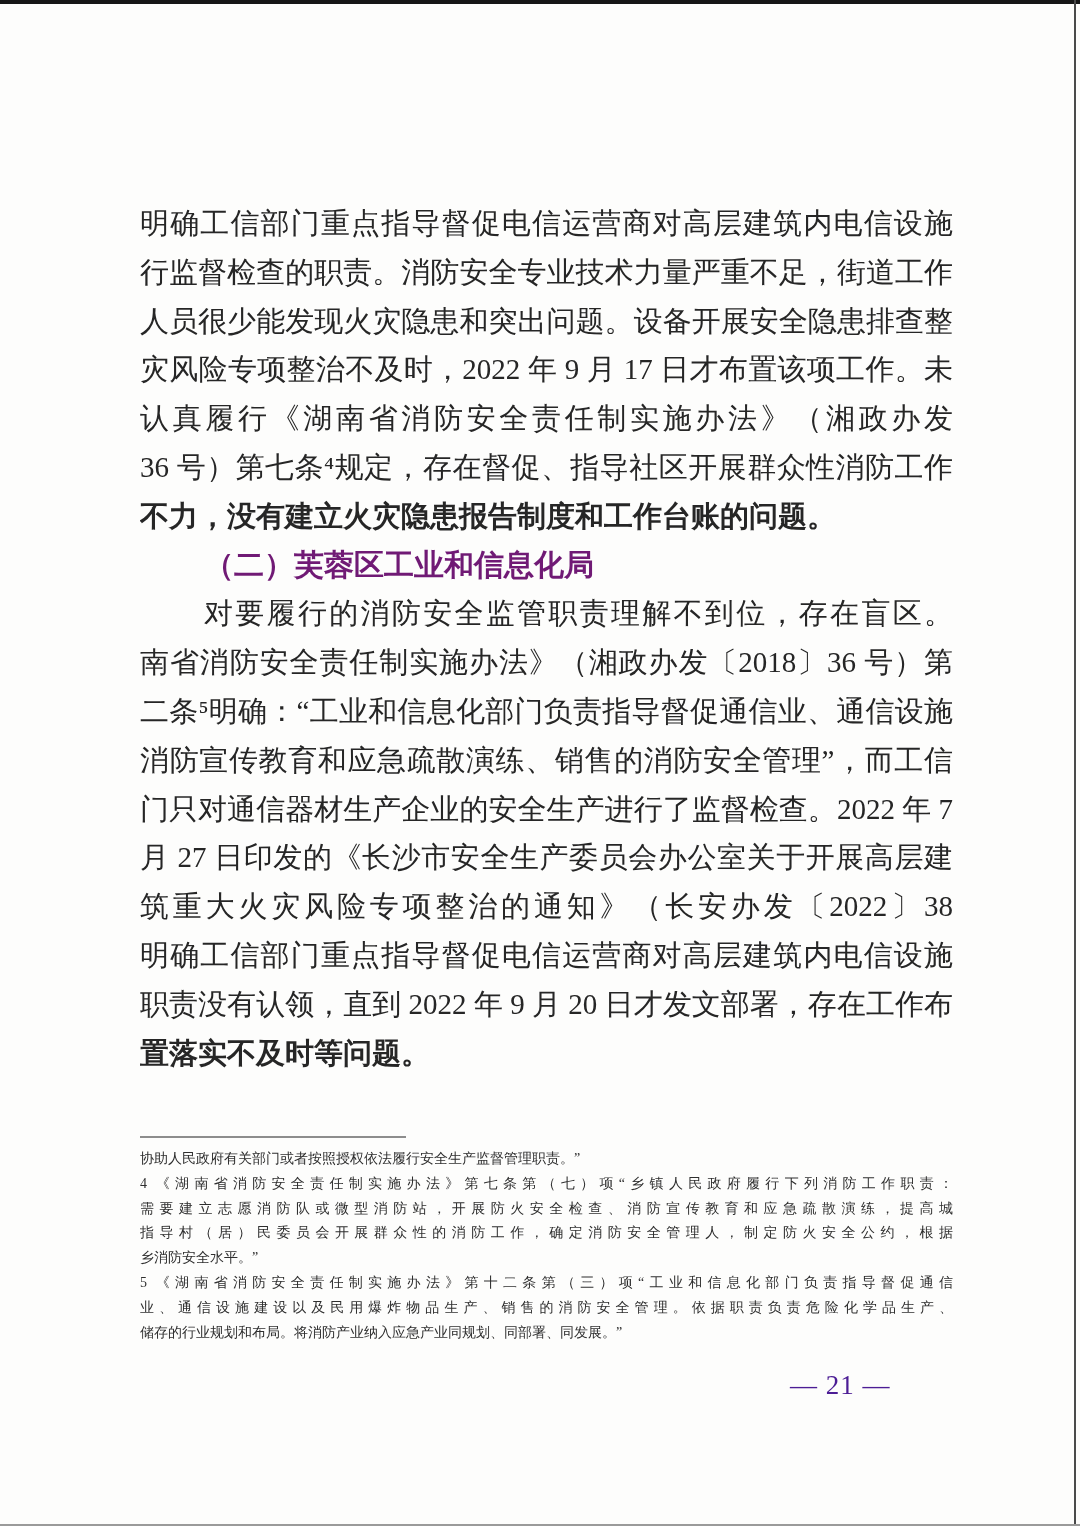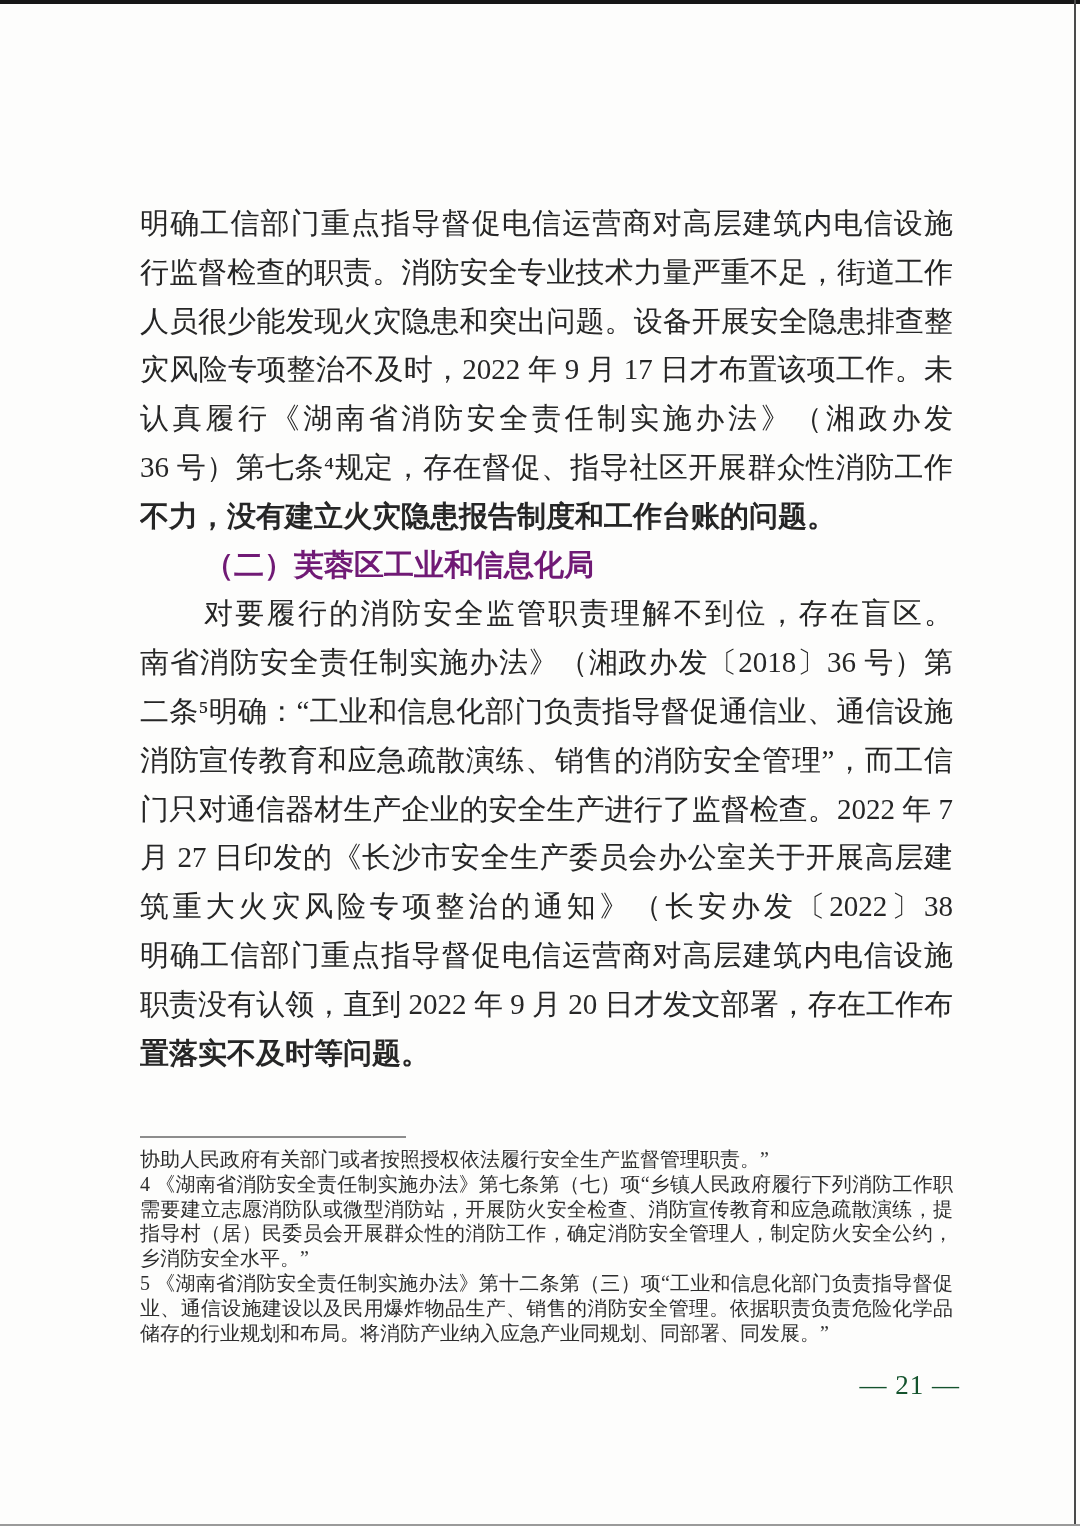--- a/index.html
+++ b/index.html
@@ -76,40 +76,40 @@
     width: 266px;
     border-top: 2px solid #8d8d8d;
   }
   .footnotes {
     position: absolute;
     left: 140px;
     top: 1147px;
     width: 813px;
   }
   .fnline {
-    font-size: 20px;
+    font-size: 14px;
     line-height: 24.8px;
     height: 24.8px;
     color: #2e2e2e;
     text-align: justify;
     text-align-last: justify;
     overflow: hidden;
   }
   .fnline.last {
     text-align-last: left;
   }
   
   .page-number {
     position: absolute;
     left: 790px;
     top: 1370px;
     width: 170px;
-    text-align: right;
+    text-align: left;
     font-size: 27px;
-    color: #14532d;
+    color: #4c1d95;
     letter-spacing: 1px;
     white-space: nowrap;
   }
 </style>
 </head>
 <body>
 
 <div class="page">
 
   <div class="edge-top"></div>

